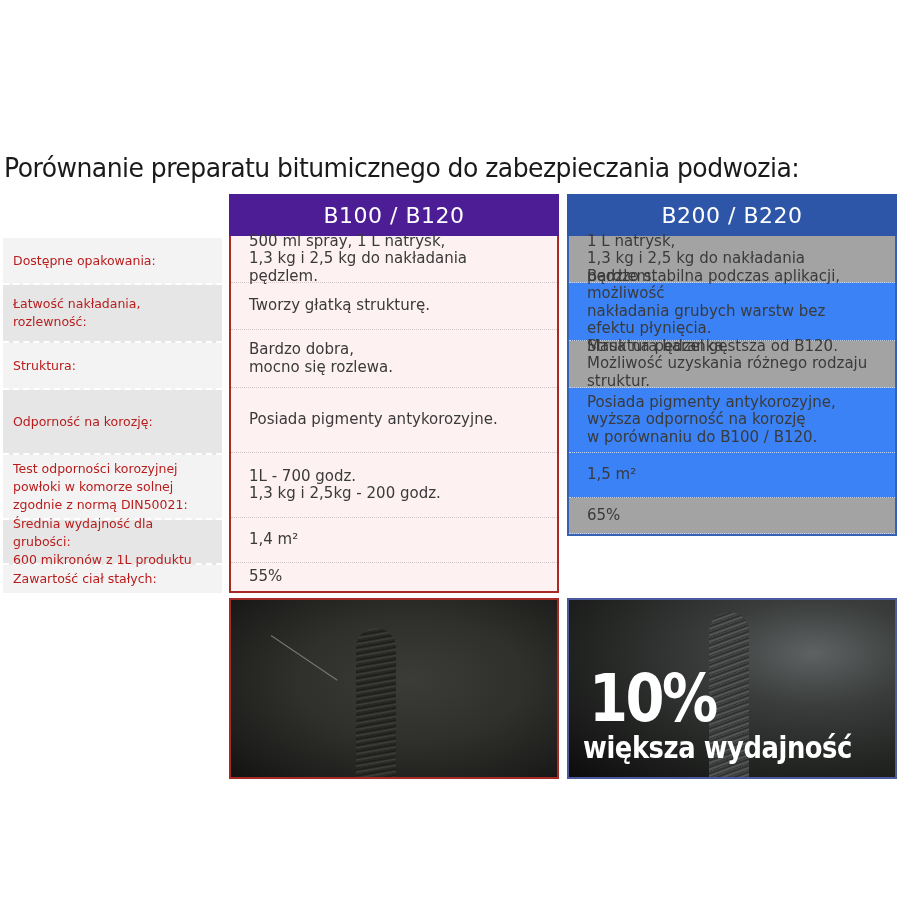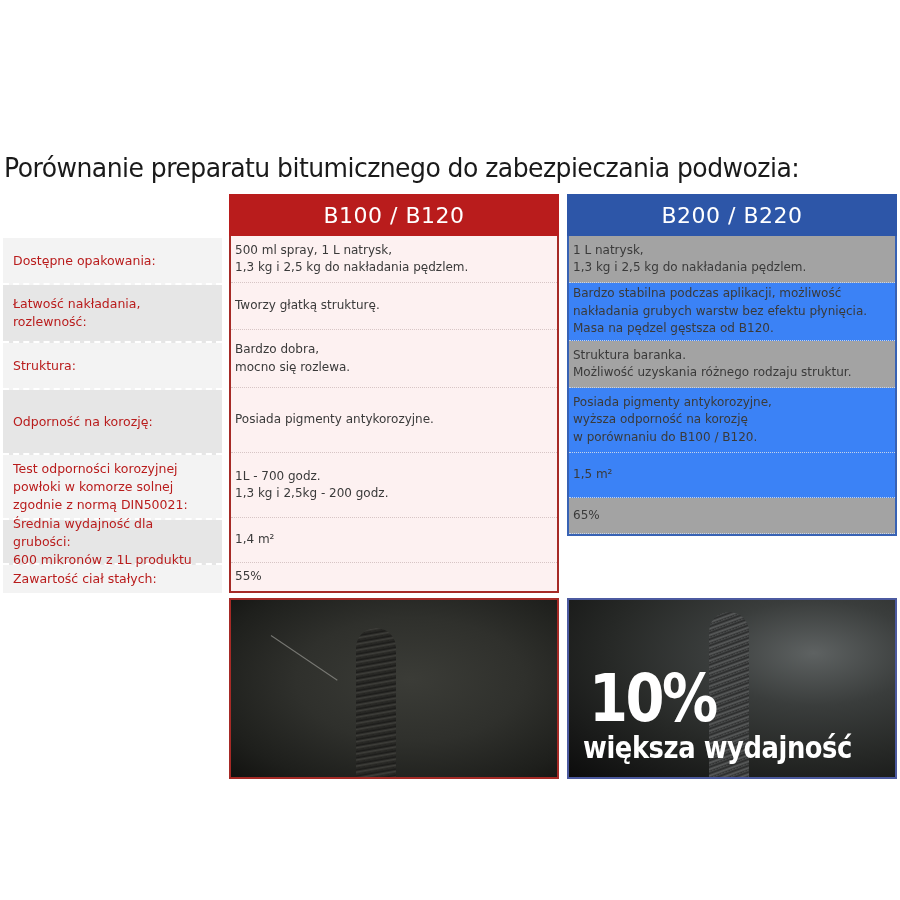--- a/index.html
+++ b/index.html
@@ -10,26 +10,26 @@
   .labels { position: absolute; left: 3px; top: 238px; width: 219px; }
   .label-cell { box-sizing: border-box; padding: 0 10px; font-size: 12.5px; line-height: 18px;
                 display: flex; align-items: center; border-bottom: 2px dashed #ffffff; color: #b91c1c; }
   .label-cell.odd { background: #f3f3f3; }
   .label-cell.even { background: #e6e6e6; }
   .col { position: absolute; top: 194px; width: 330px; }
   .col.red { left: 229px; }
   .col.blue { left: 567px; }
   .col-head { height: 42px; display: flex; align-items: center; justify-content: center;
               color: #ffffff; font-size: 22px; letter-spacing: 0.5px; }
-  .red .col-head { background: #b91c1c; }
+  .red .col-head { background: #4c1d95; }
   .blue .col-head { background: #2d56a8; }
   .col-body { box-sizing: border-box; }
   .red .col-body { border: 2px solid #a62a26; border-top: none; }
   .blue .col-body { border: 2px solid #3762b4; border-top: none; }
-  .cell { box-sizing: border-box; padding: 0 4px; font-size: 12px; line-height: 17.5px;
+  .cell { box-sizing: border-box; padding: 0 18px; font-size: 15px; line-height: 17.5px;
           display: flex; align-items: center; border-bottom: 1px dotted #d7c5c5; color: #3a3a3a; }
   .cell:last-child { border-bottom: none; }
   .red .cell { background: #fdf1f1; }
   .blue .cell.odd { background: #a3a3a3; border-bottom: 1px dotted #c5d4ea; }
   .blue .cell.even { background: #3b82f6; border-bottom: 1px dotted #c5d4ea; }
   .cell-text { white-space: pre-line; }
   .photo { position: absolute; top: 598px; height: 181px; box-sizing: border-box; overflow: hidden; }
   .photo.red { left: 229px; width: 330px; border: 2px solid #a62a26;
                background: radial-gradient(ellipse at 55% 45%, #3b3c37 0%, #2f302c 45%, #1e1f1c 80%, #121210 100%); }
   .photo.blue { left: 567px; width: 330px; border: 2px solid #4c5aa0;

